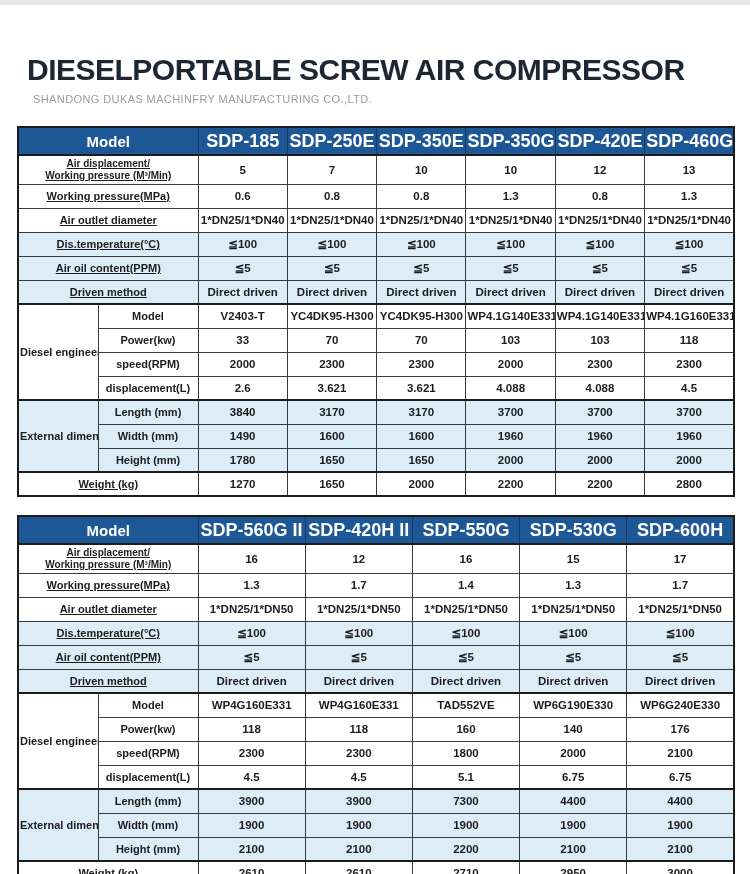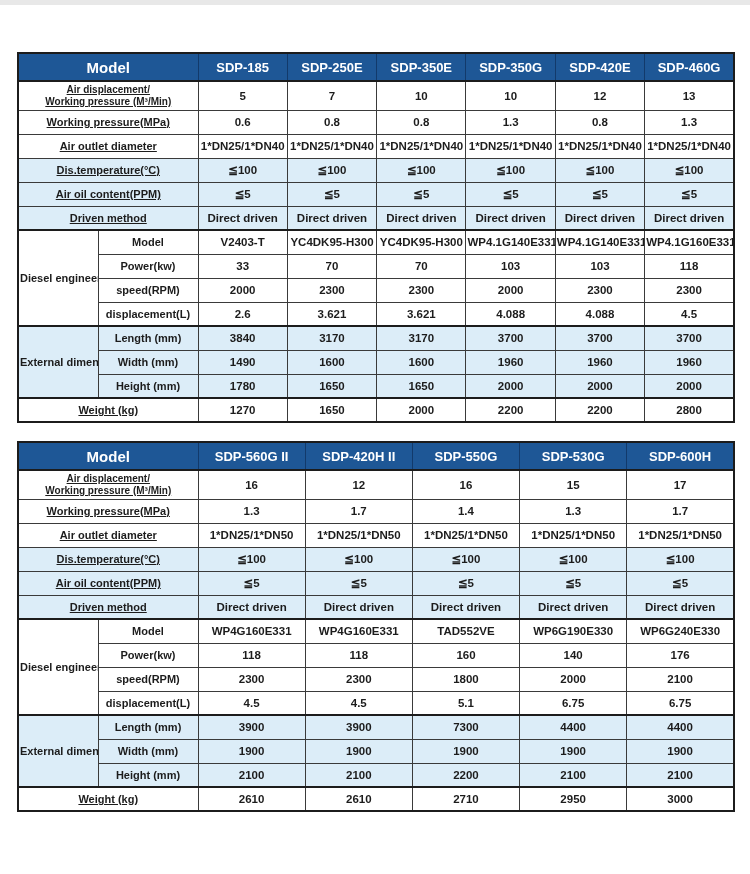--- a/index.html
+++ b/index.html
@@ -21,21 +21,21 @@
   .table-wrap + .table-wrap{margin-top:18px;}
   table.spec{
     width:718px;table-layout:fixed;border-collapse:collapse;
     border:2px solid #1c1c1c;
   }
   table.spec th,table.spec td{
     border:1px solid #3a3a3a;text-align:center;padding:0 1px;
     color:#1c1c1c;overflow:hidden;white-space:nowrap;
   }
   table.spec thead th{
-    background:#1e5796;color:#ffffff;font-size:13px;font-weight:bold;
+    background:#1e5796;color:#ffffff;font-size:18px;font-weight:bold;
     height:26px;border:1px solid #123a6b;border-bottom:2px solid #1c1c1c;
   }
   table.spec thead th.model-head{font-size:15px;}
   table.spec tbody tr{height:24px;}
   table.spec tbody tr.row-first{height:29px;}
   td.lbl{font-size:11px;font-weight:bold;text-decoration:underline;}
   td.lbl .lline{line-height:1.15;font-size:10px;}
   td.grp{
     text-align:left;padding-left:9px;font-size:11px;font-weight:bold;
     line-height:1.3;white-space:pre-line;background:#ffffff;
@@ -46,20 +46,22 @@
   tr.alt td.grp{background:#dcedf8;}
   tr.thick-top td{border-top:2px solid #1c1c1c;}
   tr.inner td{border-top:1px solid #8f8f8f;}
 </style>
 </head>
 <body>
 
 <div class="top-strip"></div>
 
 <div class="header-block">
+  <h1 class="page-title">DIESELPORTABLE SCREW AIR COMPRESSOR</h1>
+  <div class="page-subtitle">SHANDONG DUKAS MACHINFRY MANUFACTURING CO.,LTD.</div>
 </div>
 
 <div class="table-wrap">
     <table class="spec">
       <colgroup>
         <col style="width: 80px;">
         <col style="width: 100px;">
         <col>
         <col>
         <col>

